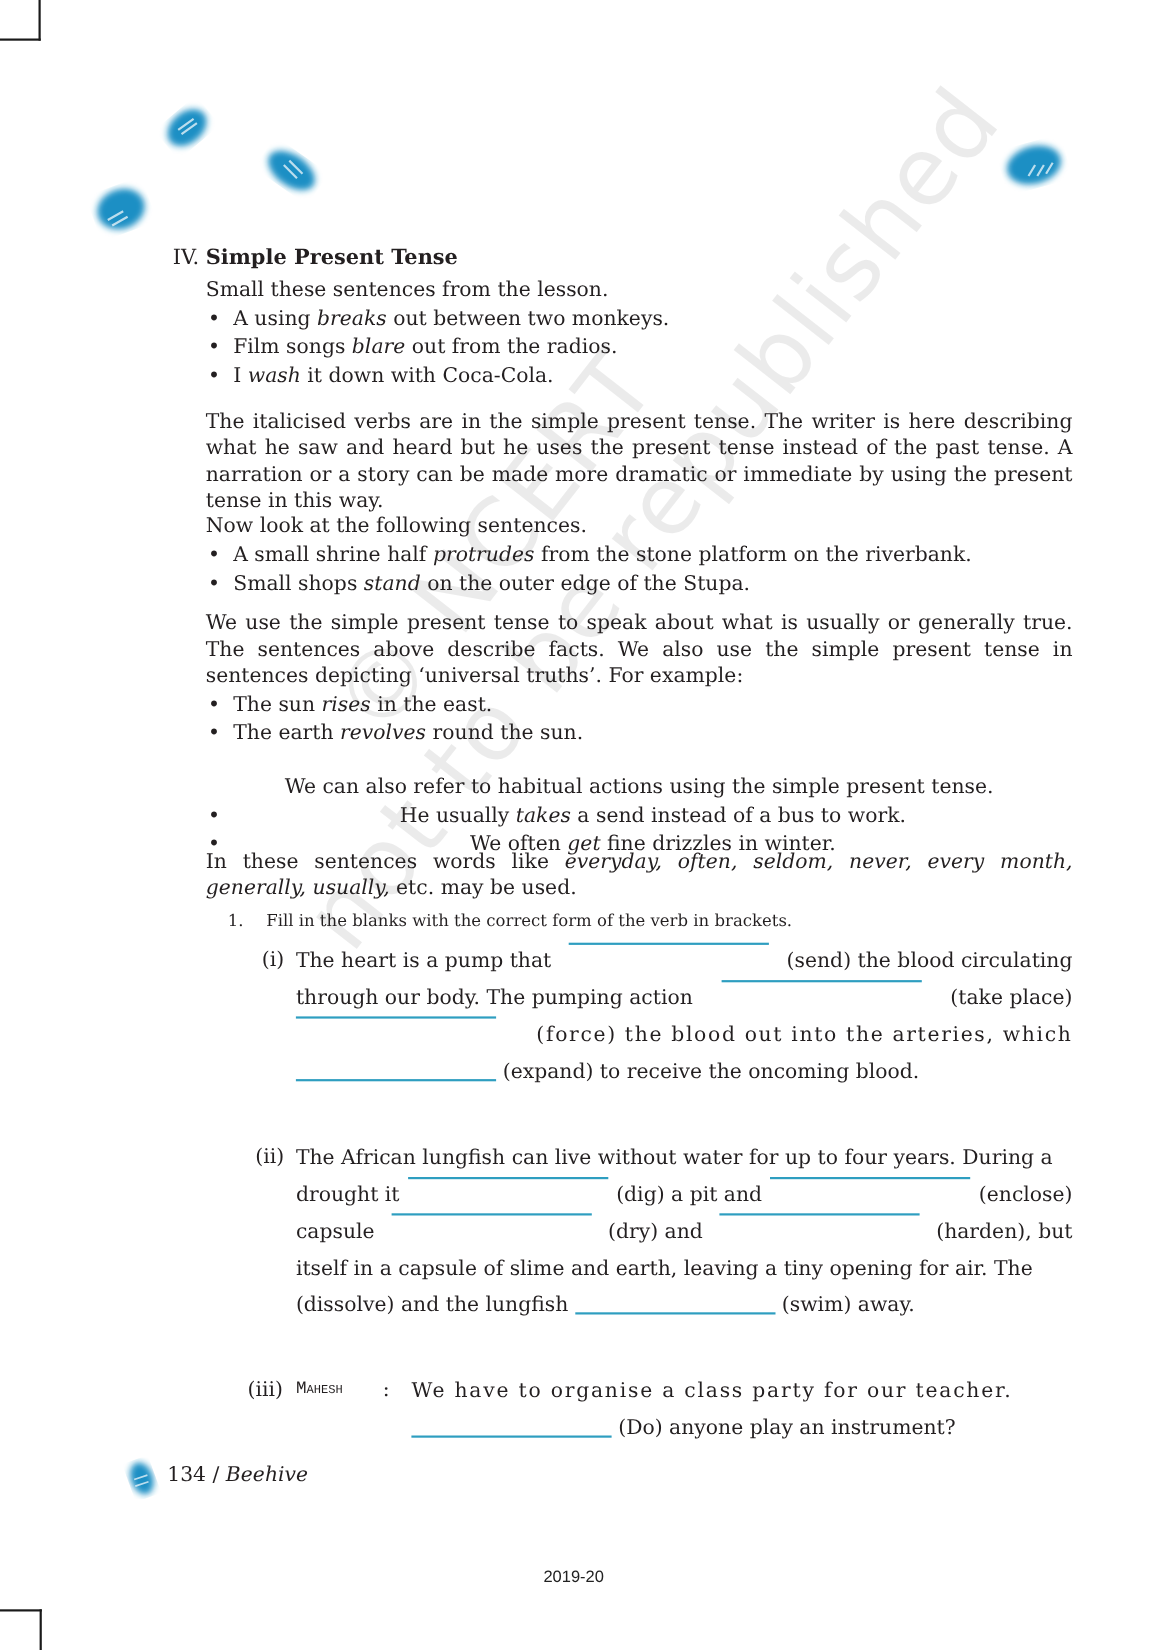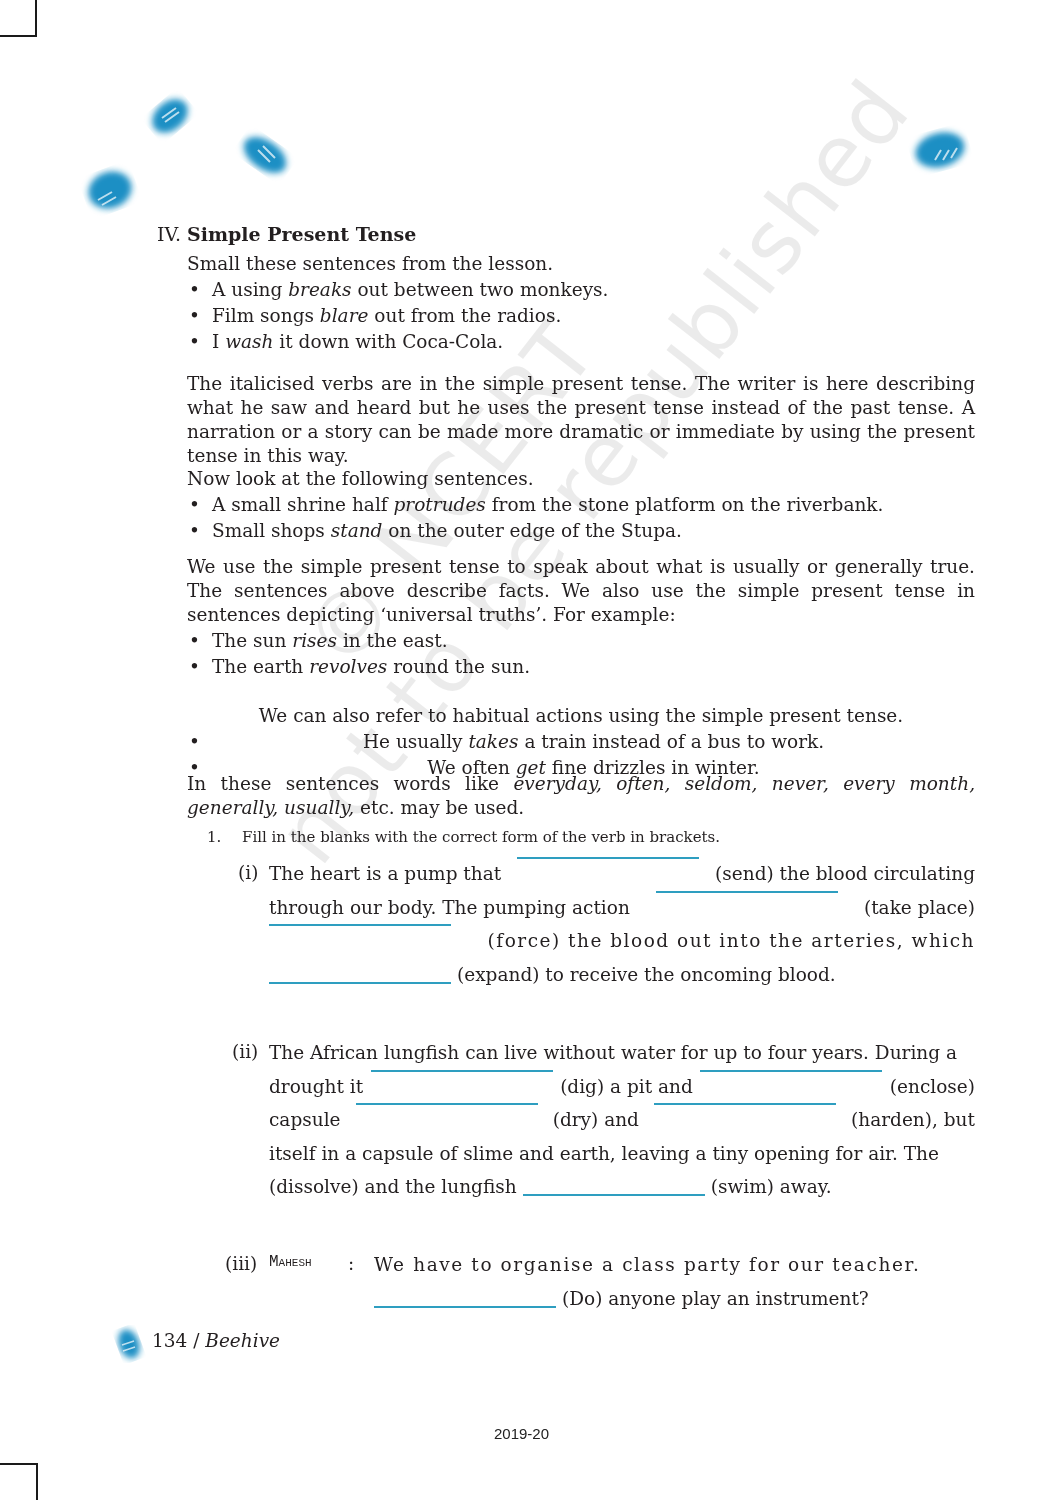--- a/index.html
+++ b/index.html
@@ -91,21 +91,21 @@
 </div>
 
 <div class="block" style="top:555px;">
   <div class="just">We use the simple present tense to speak about what is usually or generally true. The sentences above describe facts. We also use the simple present tense in sentences depicting ‘universal truths’. For example:</div>
   <div class="bl"><span>The sun </span><i>rises</i><span> in the east.</span></div>
   <div class="bl"><span>The earth </span><i>revolves</i><span> round the sun.</span></div>
 </div>
 
 <div class="block" style="top:704px;text-align:center;">
   <div>We can also refer to habitual actions using the simple present tense.</div>
-  <div class="bl"><span>He usually </span><i>takes</i><span> a train instead of a bus to work.</span></div>
+  <div class="bl"><span>He usually </span><i>takes</i><span> a send instead of a bus to work.</span></div>
   <div class="bl"><span>We often </span><i>get</i><span> fine drizzles in winter.</span></div>
 </div>
 
 <div class="block just" style="top:772px;">
   <span>In these sentences words like </span><i>everyday, often, seldom, never, every month, generally, usually,</i><span> etc. may be used.</span>
 </div>
 
 <div class="text" style="left:207px;top:825px;font-size:15px;">
   <span style="display:inline-block;width:35px;">1.</span><span>Fill in the blanks with the correct form of the verb in brackets.</span>
 </div>

